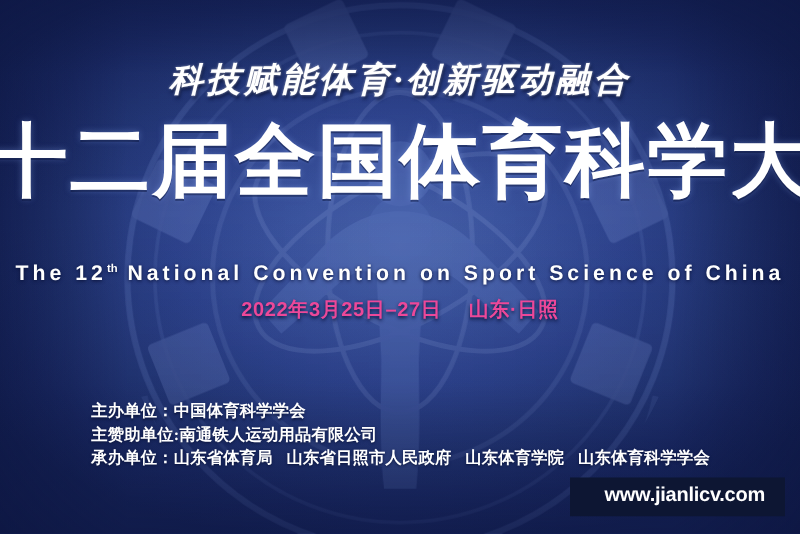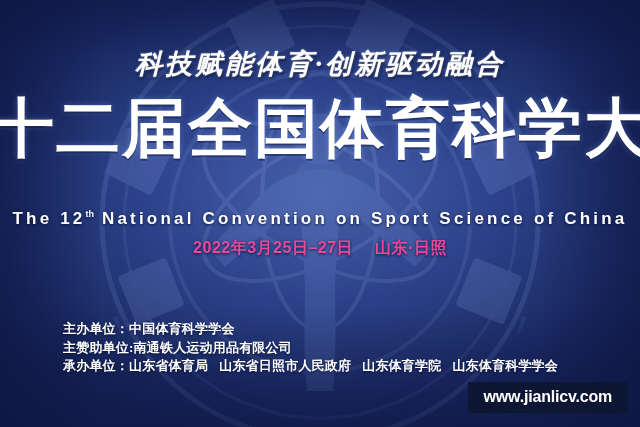--- a/index.html
+++ b/index.html
@@ -144,30 +144,30 @@
     top: 320px;
     color: #ffffff;
     font-family: "Liberation Serif", serif;
     font-size: 13px;
     font-weight: bold;
     line-height: 18.5px;
     letter-spacing: 0.2px;
     white-space: nowrap;
     text-shadow: 0 1px 2px rgba(8,16,52,0.85);
   }
-  .orgs .row { display: block; }
+  .orgs .row { display: block; margin-left: 10px; }
   .orgs .sep { display: inline-block; width: 11px; }
 
   
   .watermark {
     position: absolute;
     right: 12px;
     bottom: 14px;
     background: #0d1633;
-    padding: 7px 16px 8px 16px;
+    padding: 7px 16px 8px 28px;
     color: #ffffff;
     font-family: "Liberation Sans", sans-serif;
     font-size: 16px;
     font-weight: bold;
     letter-spacing: -0.2px;
     line-height: 1;
     white-space: nowrap;
   }
 </style>
 </head>

